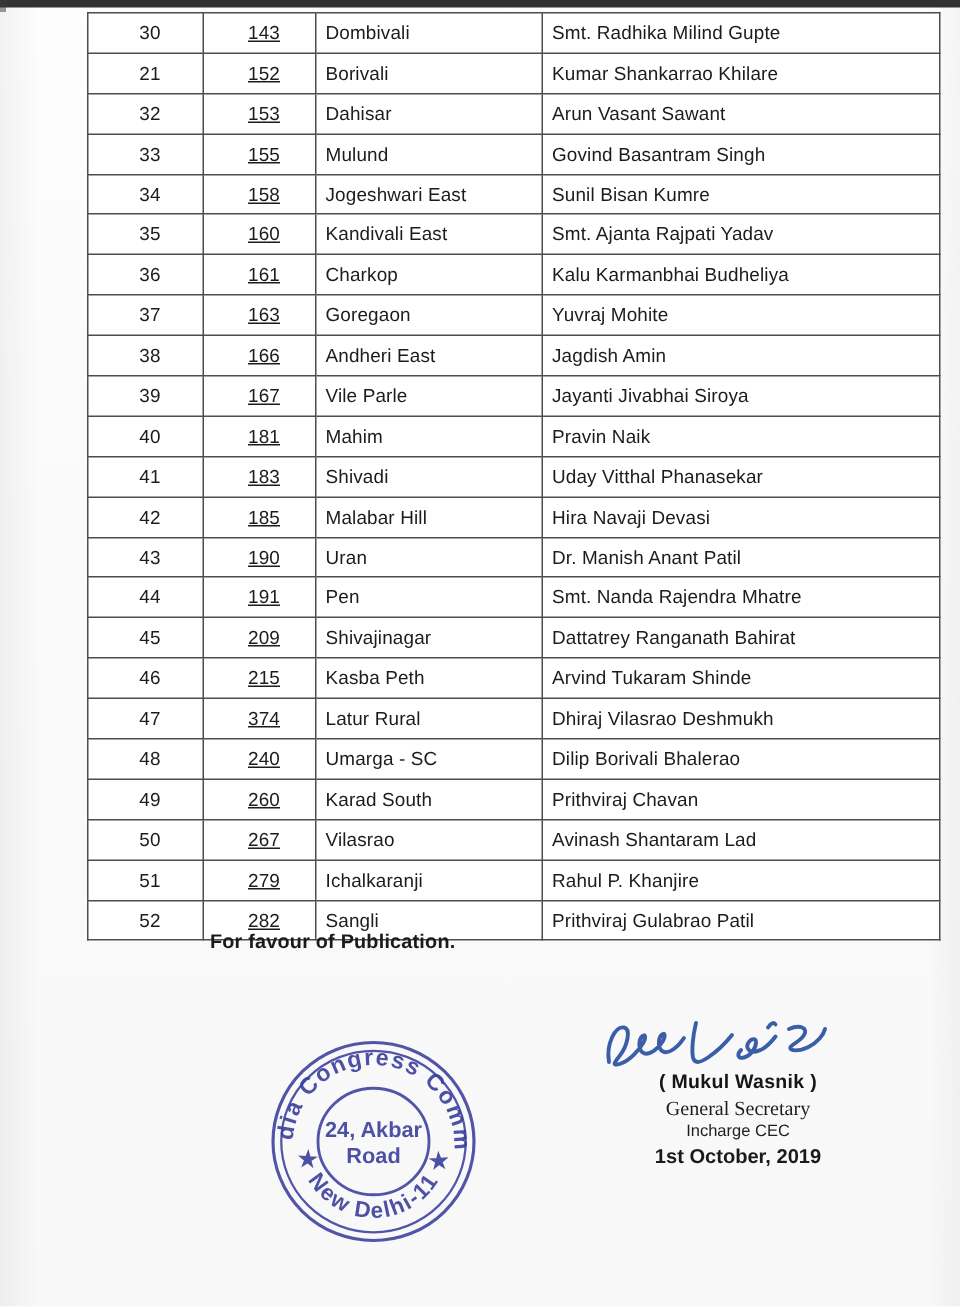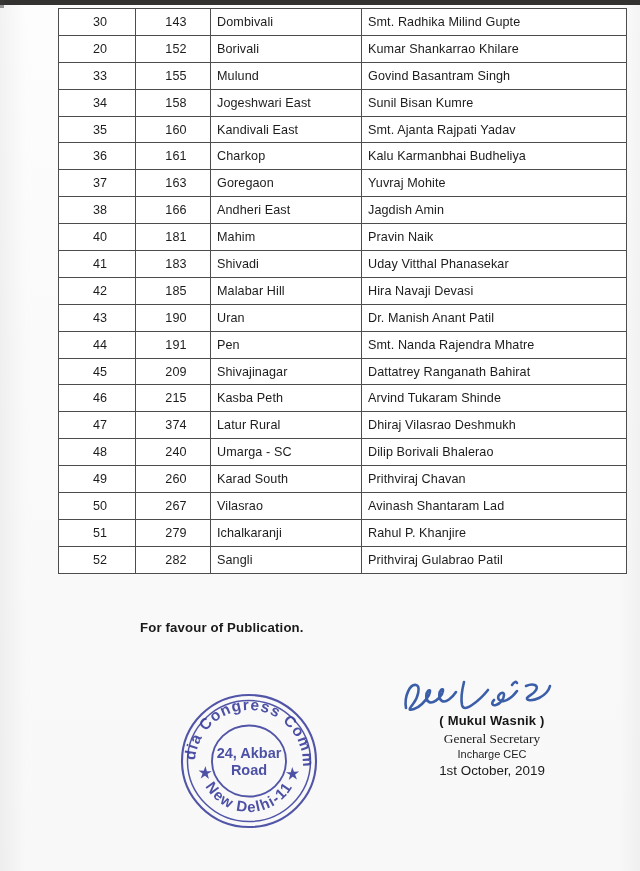--- a/index.html
+++ b/index.html
@@ -79,20 +79,21 @@
     padding-left: 0;
     font-size: 10.5px;
     color: #2a2a2a;
     margin-top: 12px;
   }
   td.c-num {
     width: 68px;
     text-align: center;
     padding-left: 0;
     font-size: 13px;
+    text-decoration: underline;
   }
   td.c-const {
     width: 144px;
   }
   td.c-name {
     width: 258px;
     padding-left: 7px;
     margin-left: 23px;
   }
 
@@ -141,20 +142,21 @@
   }
   .sign-sub {
     font-size: 11px;
     color: #1f1f1f;
     line-height: 1.35;
   }
   .sign-date {
     font-size: 13.4px;
     color: #1a1a1a;
     line-height: 1.35;
+    font-weight: bold;
   }
 
   
   .stamp {
     position: absolute;
     left: 178px;
     top: 690px;
     width: 142px;
     height: 140px;
   }
@@ -172,24 +174,30 @@
 
   <table class="candidates">
     <tbody id="candidate-tbody">
         <tr>
           <td class="c-sr">30</td>
           <td class="c-num">143</td>
           <td class="c-const">Dombivali</td>
           <td class="c-name">Smt. Radhika Milind Gupte</td>
         </tr>
         <tr>
-          <td class="c-sr">20</td>
+          <td class="c-sr">21</td>
           <td class="c-num">152</td>
           <td class="c-const">Borivali</td>
           <td class="c-name">Kumar Shankarrao Khilare</td>
+        </tr>
+        <tr>
+          <td class="c-sr">32</td>
+          <td class="c-num">153</td>
+          <td class="c-const">Dahisar</td>
+          <td class="c-name">Arun Vasant Sawant</td>
         </tr>
         <tr>
           <td class="c-sr">33</td>
           <td class="c-num">155</td>
           <td class="c-const">Mulund</td>
           <td class="c-name">Govind Basantram Singh</td>
         </tr>
         <tr>
           <td class="c-sr">34</td>
           <td class="c-num">158</td>
@@ -212,20 +220,26 @@
           <td class="c-sr">37</td>
           <td class="c-num">163</td>
           <td class="c-const">Goregaon</td>
           <td class="c-name">Yuvraj Mohite</td>
         </tr>
         <tr>
           <td class="c-sr">38</td>
           <td class="c-num">166</td>
           <td class="c-const">Andheri East</td>
           <td class="c-name">Jagdish Amin</td>
+        </tr>
+        <tr>
+          <td class="c-sr">39</td>
+          <td class="c-num">167</td>
+          <td class="c-const">Vile Parle</td>
+          <td class="c-name">Jayanti Jivabhai Siroya</td>
         </tr>
         <tr>
           <td class="c-sr">40</td>
           <td class="c-num">181</td>
           <td class="c-const">Mahim</td>
           <td class="c-name">Pravin Naik</td>
         </tr>
         <tr>
           <td class="c-sr">41</td>
           <td class="c-num">183</td>

